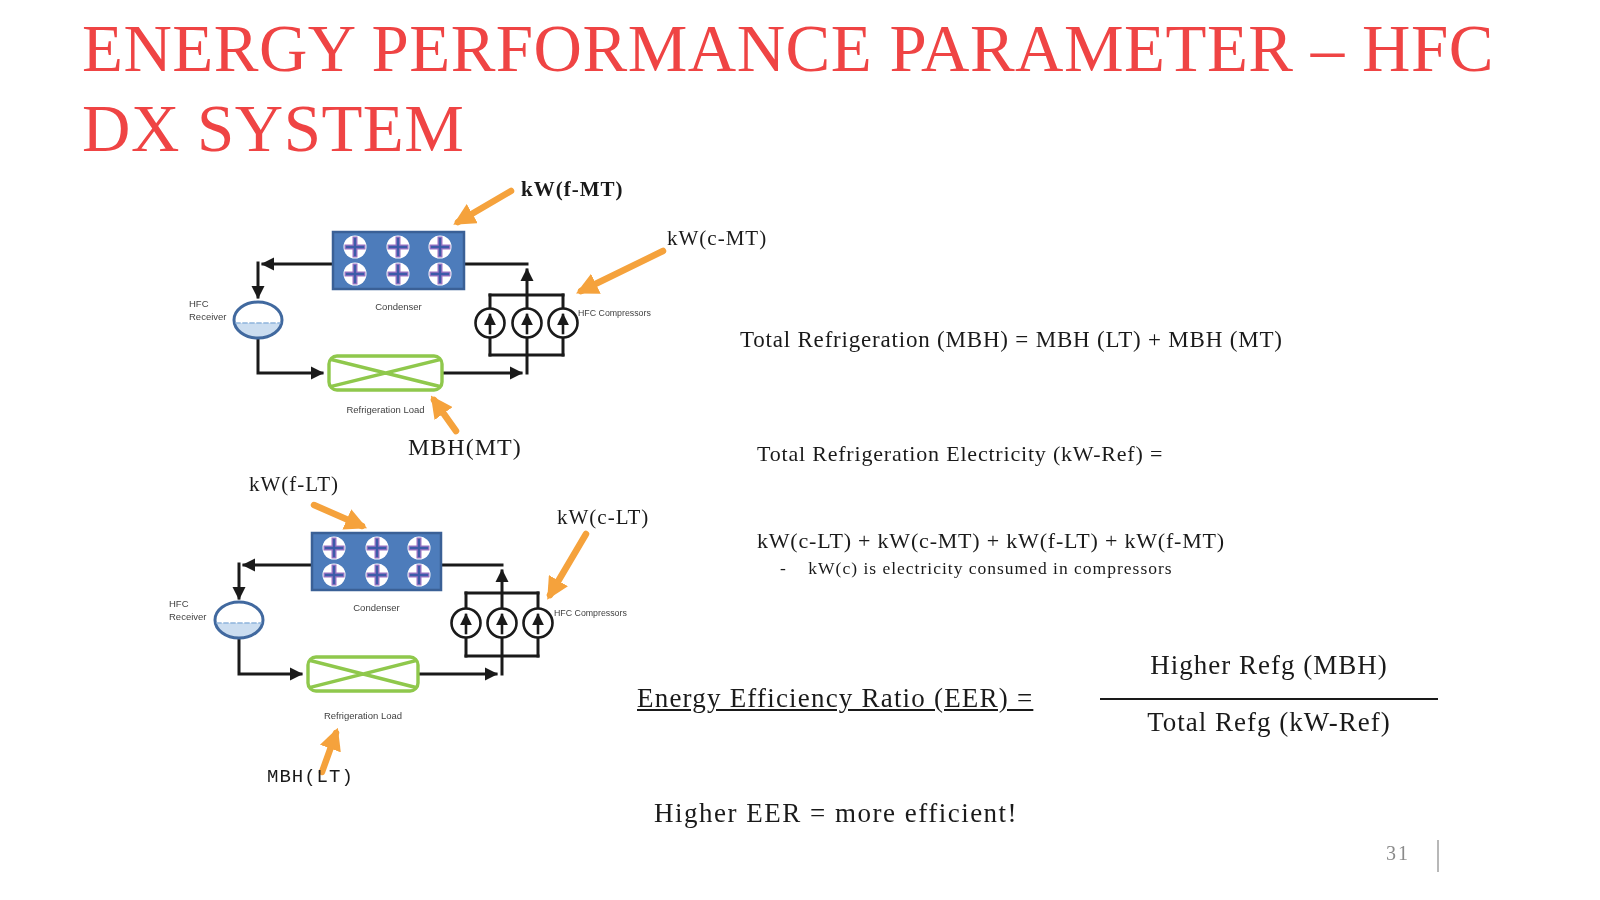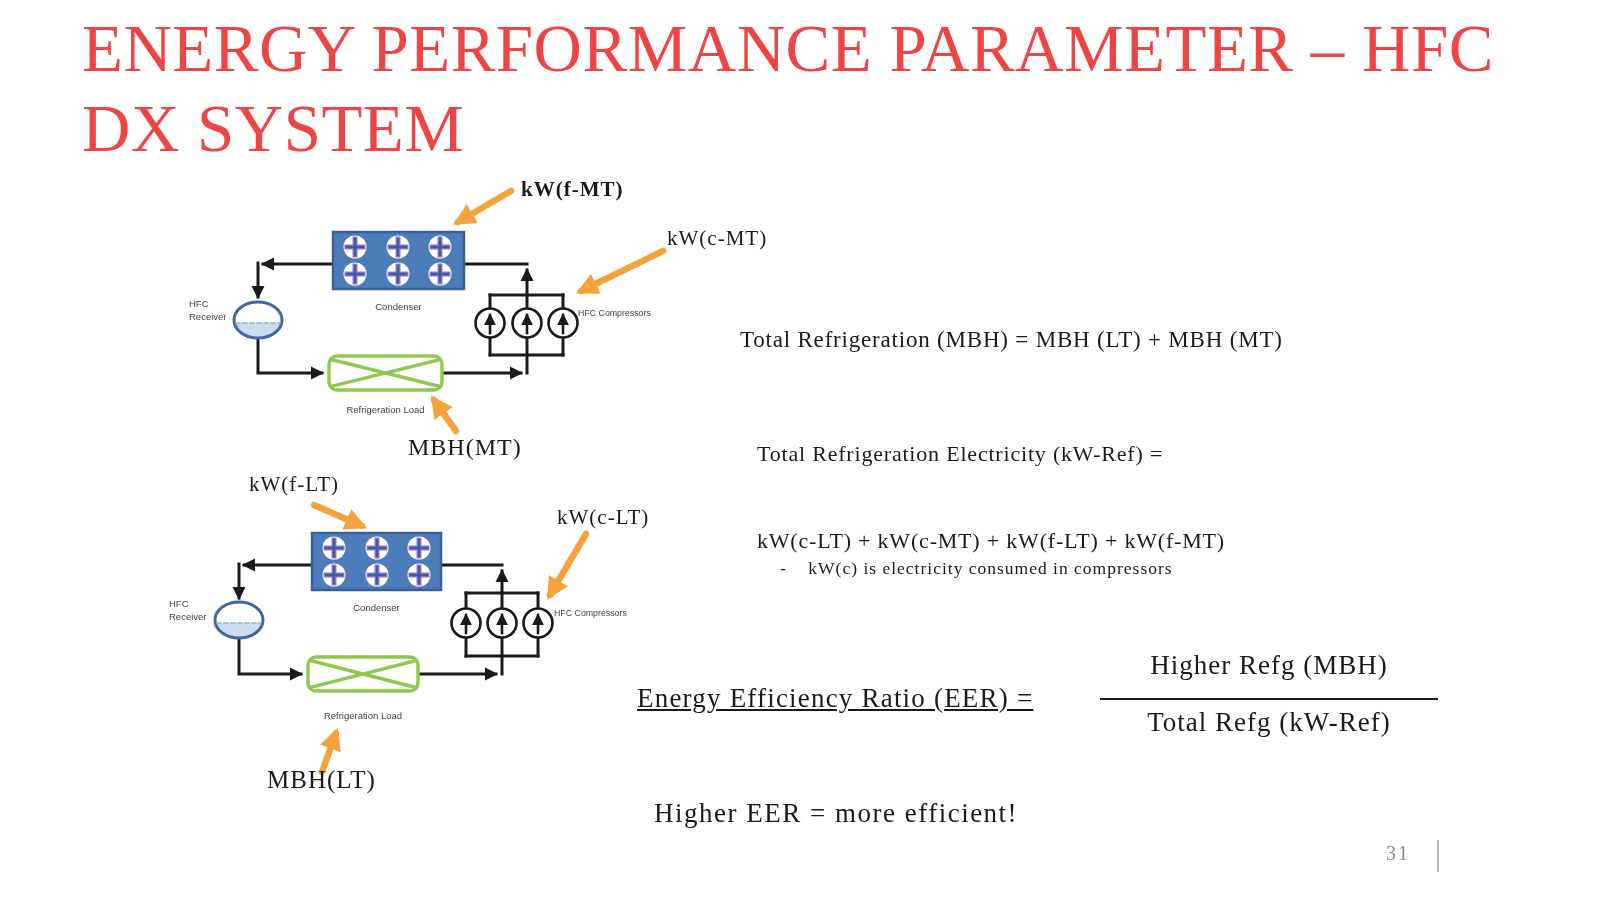--- a/index.html
+++ b/index.html
@@ -221,21 +221,21 @@
   <div class="abs smallLabel smallCenter" style="left:333px;top:300px;width:131px;">Condenser</div>
   <div class="abs smallLabel" style="left:189px;top:297px;">
     <div>HFC</div>
     <div>Receiver</div>
   </div>
   <div class="abs smallLabel" style="left:578px;top:307px;font-size:8.8px;">HFC Compressors</div>
   <div class="abs smallLabel smallCenter" style="left:329px;top:403px;width:113px;">Refrigeration Load</div>
 
   <div class="abs calloutLabel" style="left:249px;top:472px;">kW(f-LT)</div>
   <div class="abs calloutLabel" style="left:557px;top:505px;">kW(c-LT)</div>
-  <div class="abs mbhLabel" style="left:267px;top:766px;font-size:25px;">MBH(LT)</div>
+  <div class="abs mbhLabel" style="left:267px;top:766px;font-size:19px;font-family:Liberation Mono, monospace;">MBH(LT)</div>
   <div class="abs smallLabel smallCenter" style="left:312px;top:601px;width:129px;">Condenser</div>
   <div class="abs smallLabel" style="left:169px;top:597px;">
     <div>HFC</div>
     <div>Receiver</div>
   </div>
   <div class="abs smallLabel" style="left:554px;top:607px;font-size:8.8px;">HFC Compressors</div>
   <div class="abs smallLabel smallCenter" style="left:308px;top:709px;width:110px;">Refrigeration Load</div>
 
   <div class="abs eq" style="left:740px;top:327px;">Total Refrigeration (MBH) = MBH (LT) + MBH (MT)</div>
   <div class="abs eq2" style="left:740px;top:381px;margin-left:17px;">

